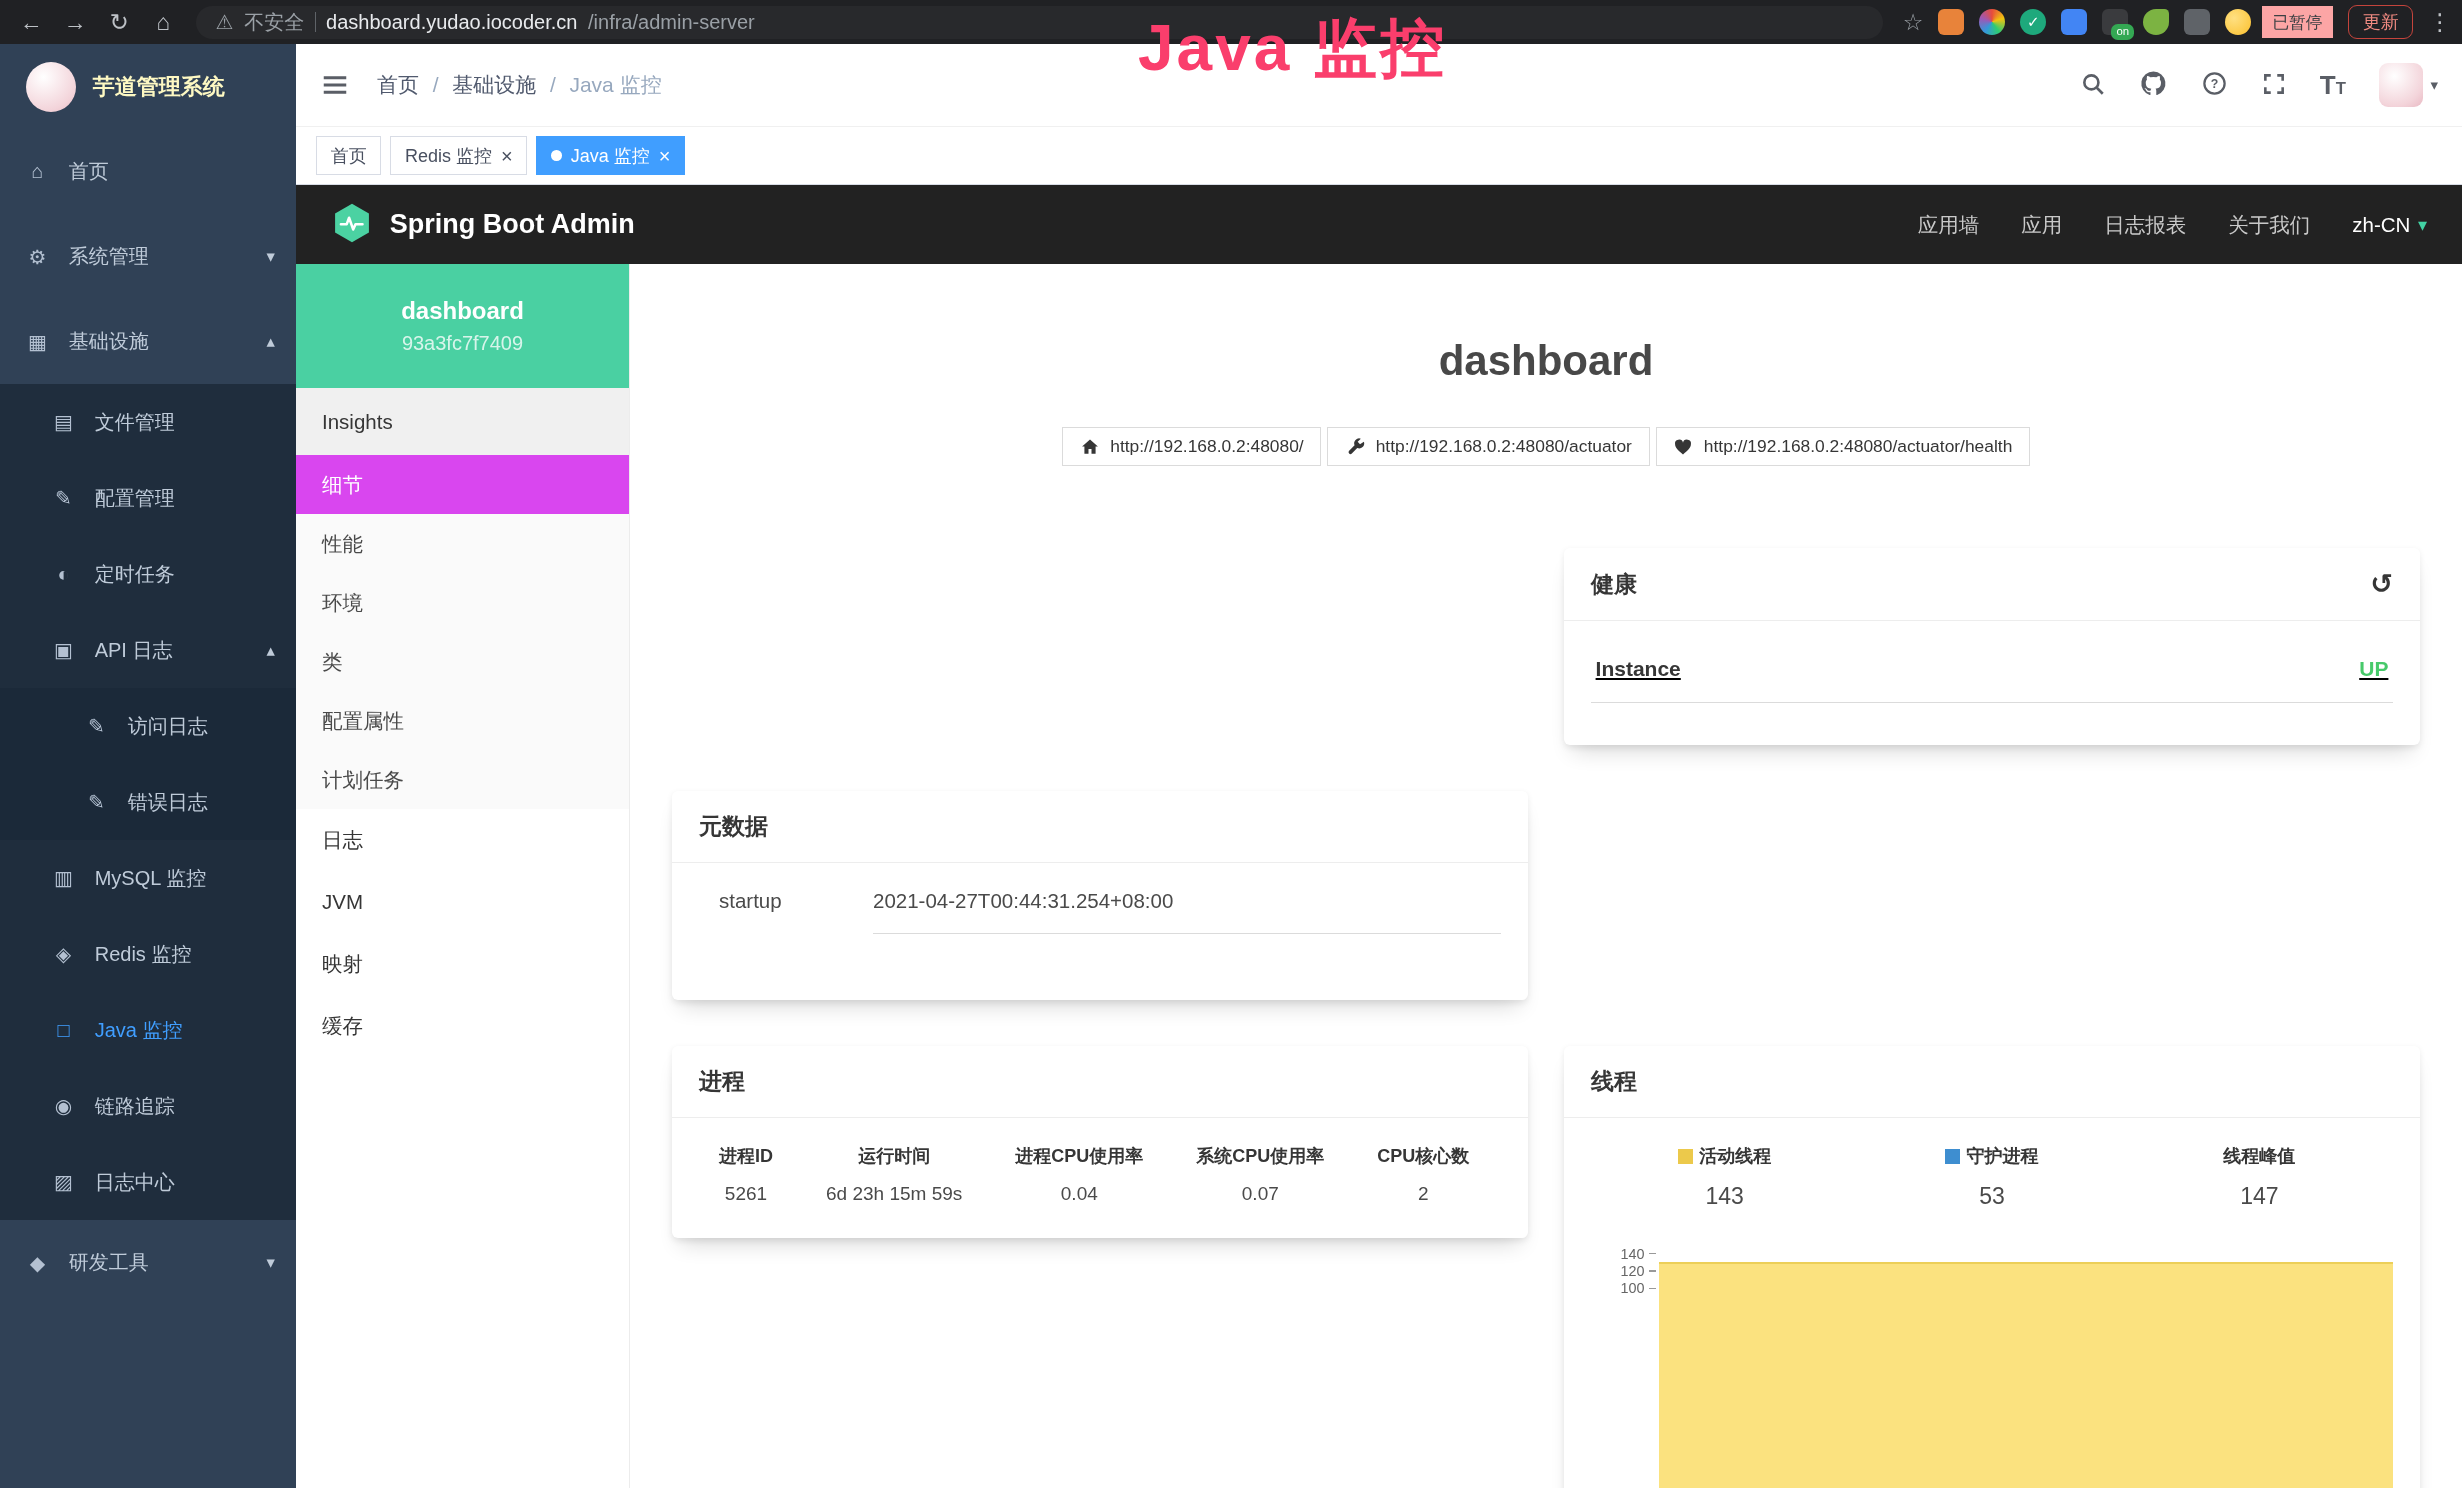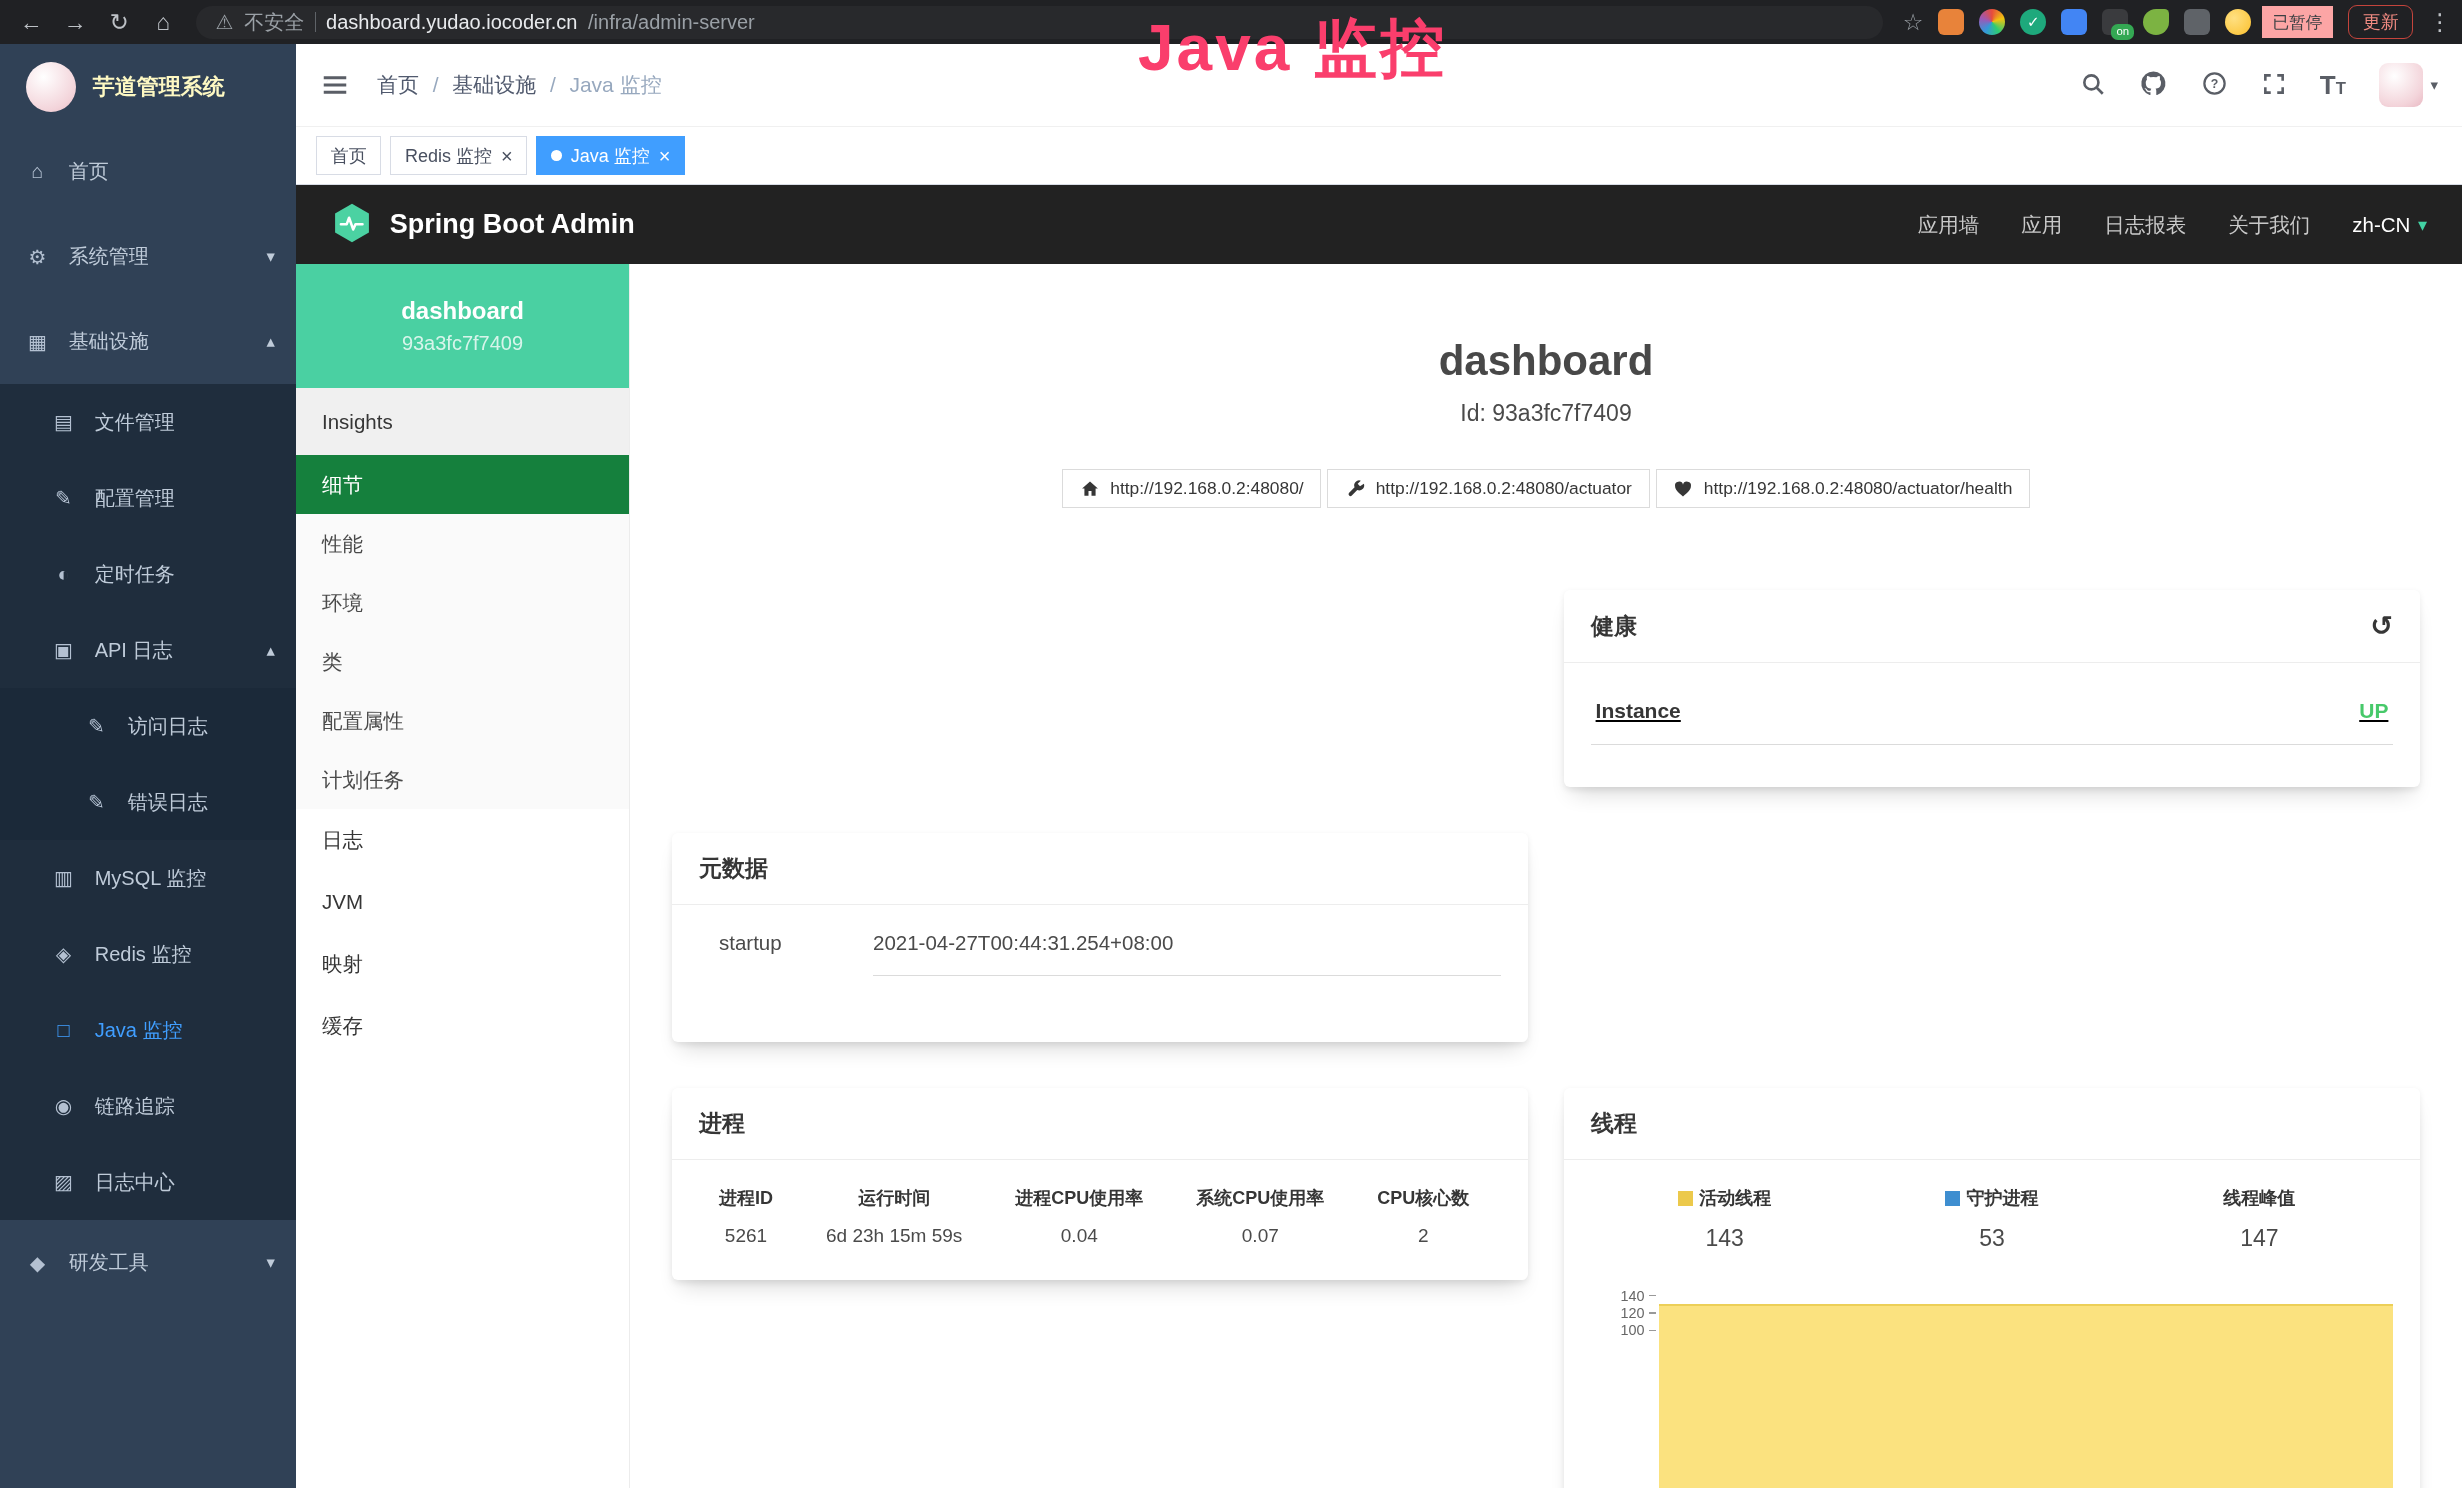--- a/index.html
+++ b/index.html
@@ -93,21 +93,21 @@
   
   .sba-body{flex:1;display:flex;min-height:0;}
   .sba-sidebar{width:334px;flex:none;border-right:0.8px solid #ececec;background:#fff;}
   .sba-app{height:124px;background:#4ad0a2;color:#fff;display:flex;flex-direction:column;
            align-items:center;justify-content:center;gap:7.6px;cursor:pointer;}
   .sba-app-name{font-size:24px;font-weight:700;}
   .sba-app-id{font-size:20px;opacity:.78;}
   .sba-mi{display:flex;align-items:center;font-size:20.5px;cursor:pointer;padding:0 26px;white-space:nowrap;}
   .sba-mi.section{height:67px;background:#f0f0f0;color:#363636;}
   .sba-mi.sub{height:59px;background:#fafafa;color:#4a4a4a;}
-  .sba-mi.sub.active{background:#15803d;color:#fff;}
+  .sba-mi.sub.active{background:#d946ef;color:#fff;}
   .sba-mi.root{height:62px;background:#fff;color:#363636;}
 
   .content{flex:1;min-width:0;overflow:hidden;padding-top:73px;position:relative;background:#fff;}
   .content h1{margin:0;text-align:center;font-size:42px;color:#484848;font-weight:700;}
   .subtitle{text-align:center;font-size:23px;color:#4a4a4a;margin-top:15px;}
   .links{display:flex;justify-content:center;gap:6px;margin-top:42px;}
   .link-chip{display:inline-flex;align-items:center;gap:10.6px;border:0.8px solid #dbdbdb;padding:0 16.7px;
              height:39px;font-size:17.4px;color:#363636;background:#fff;cursor:pointer;white-space:nowrap;}
   .link-chip svg{width:20px;height:20px;flex:none;}
 
@@ -404,21 +404,20 @@
             <div class="sba-mi root">
               <span>映射</span>
             </div>
             <div class="sba-mi root">
               <span>缓存</span>
             </div>
         </aside>
 
         <section class="content">
           <h1>dashboard</h1>
-          <div class="subtitle">Id: 93a3fc7f7409</div>
 
           <div class="links">
             <span class="link-chip">
                 <svg viewBox="0 0 24 24">
                   <path fill="#363636" d="M12 3l9.5 8.3h-2.8V20h-4.9v-5.6h-3.6V20H5.3v-8.7H2.5z"></path>
                 </svg>
 
                 <span>http://192.168.0.2:48080/</span>
               </span>
               <span class="link-chip">

